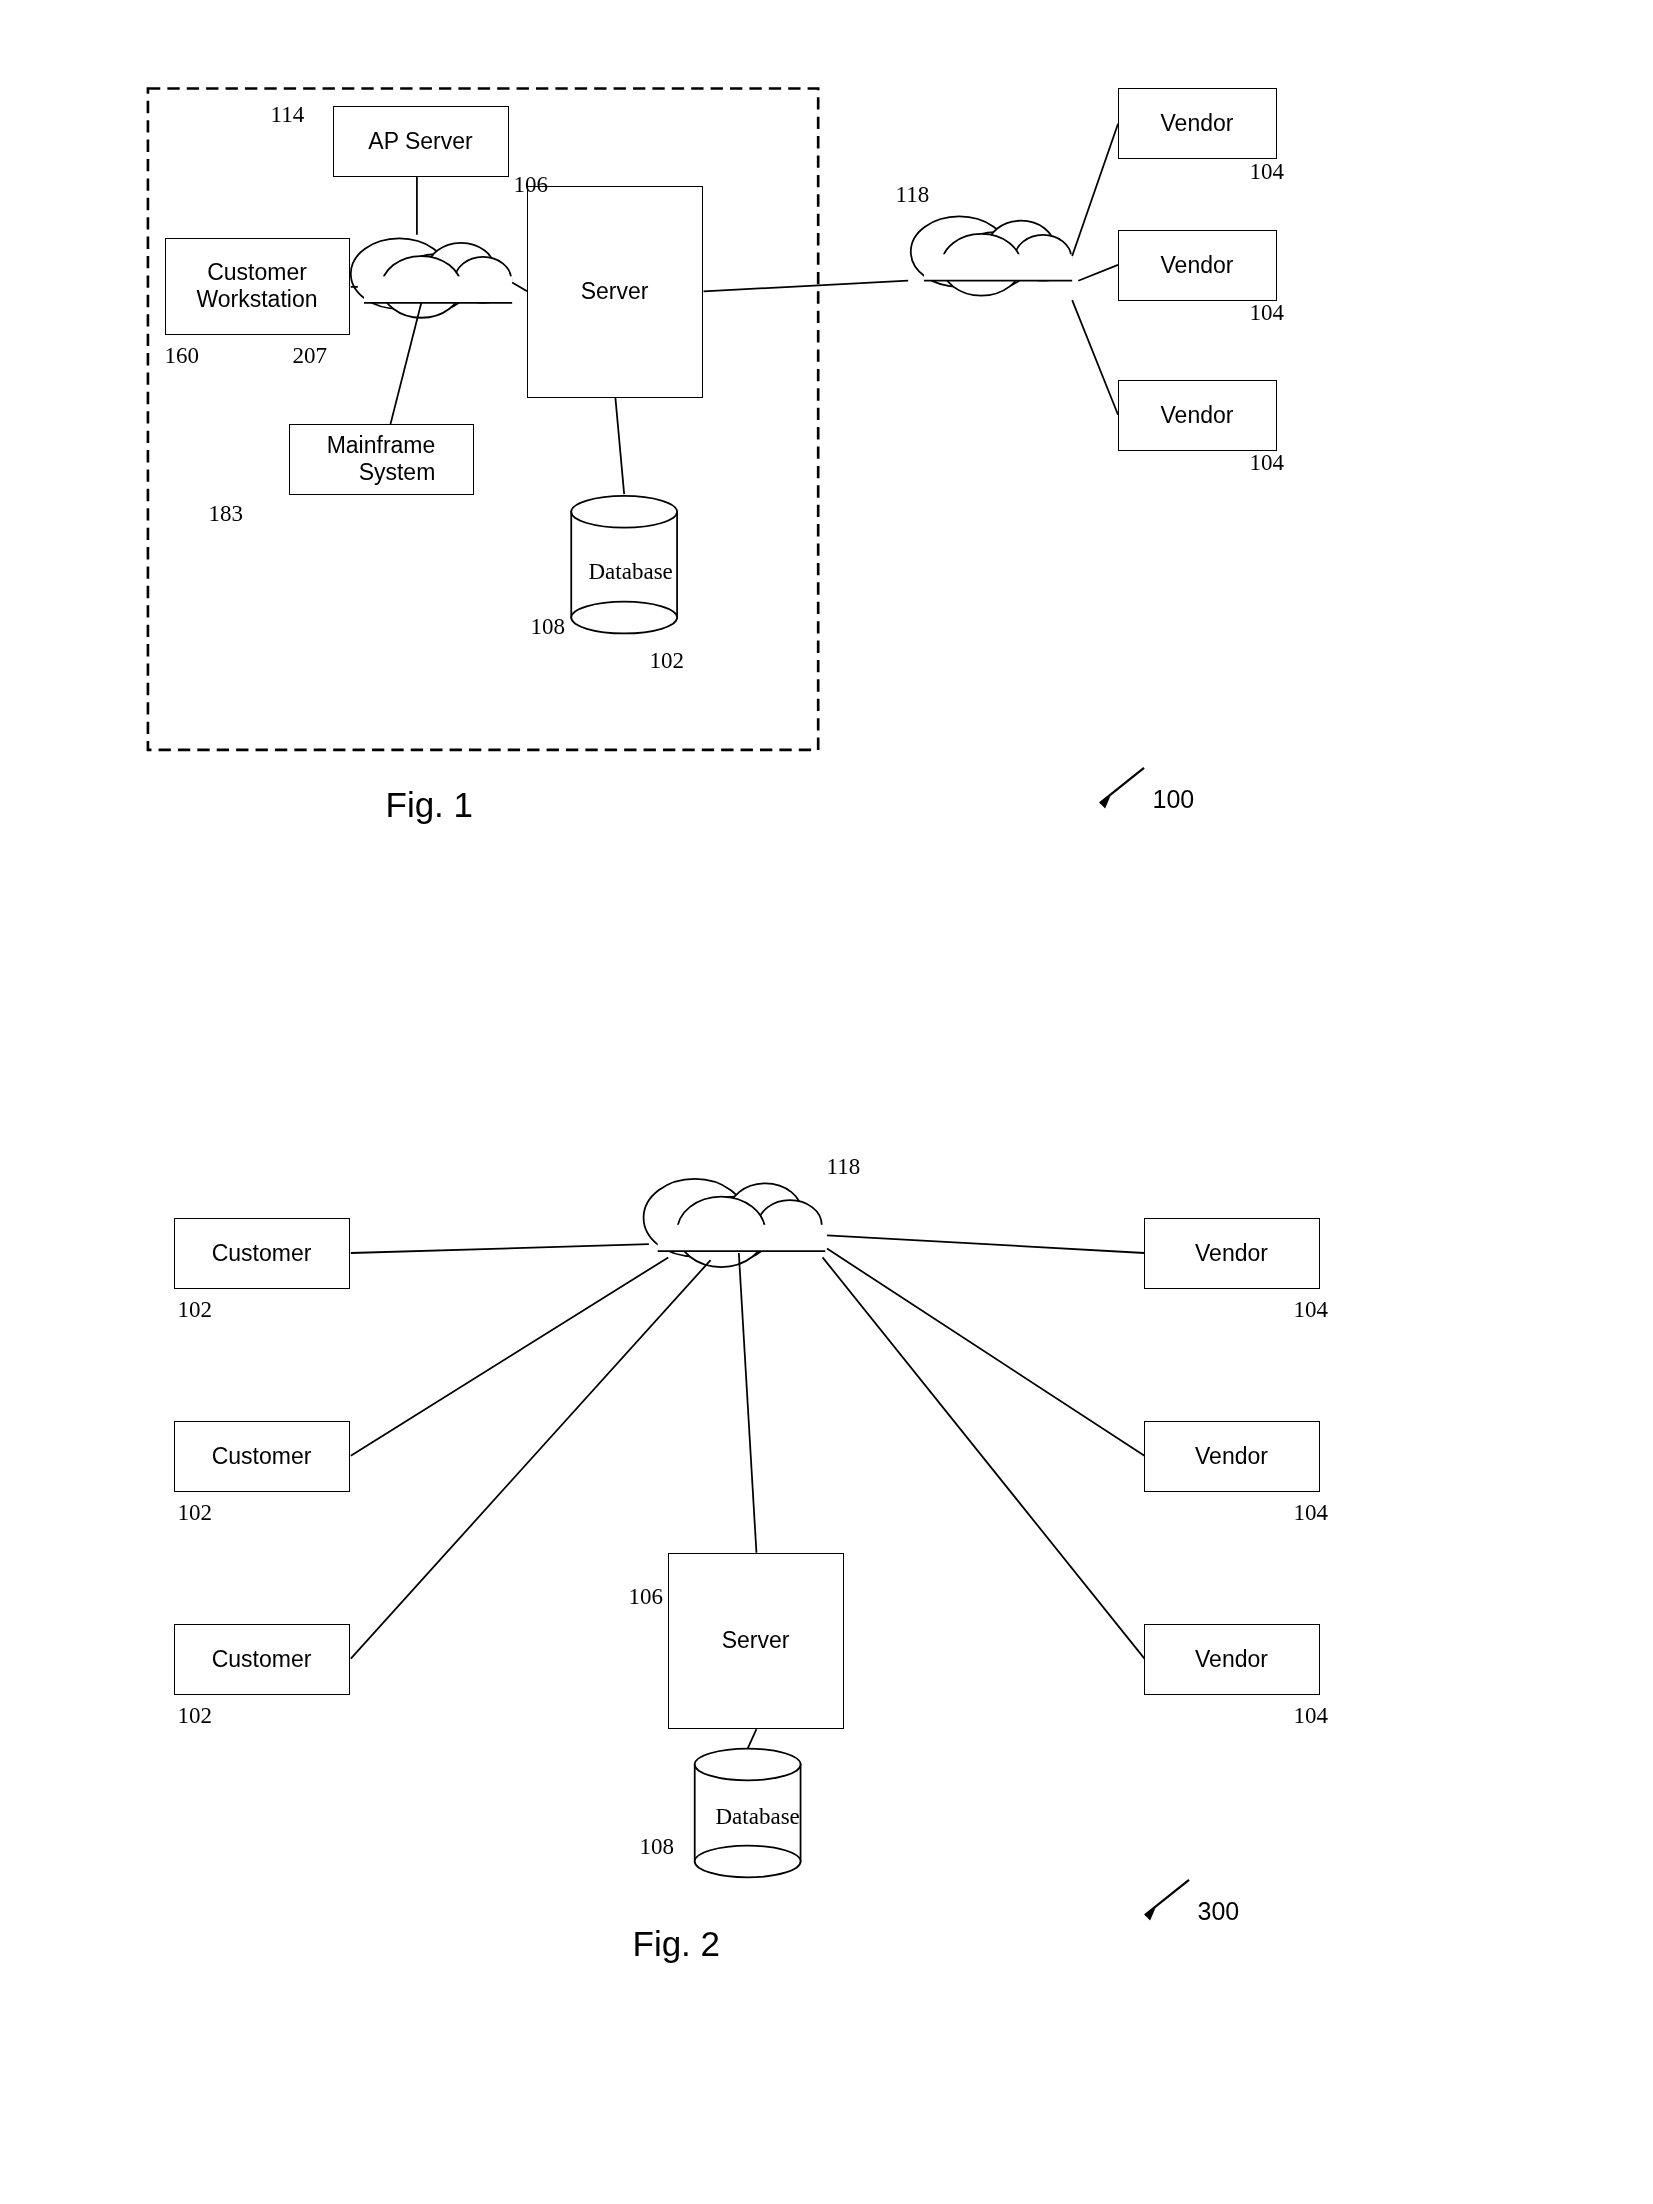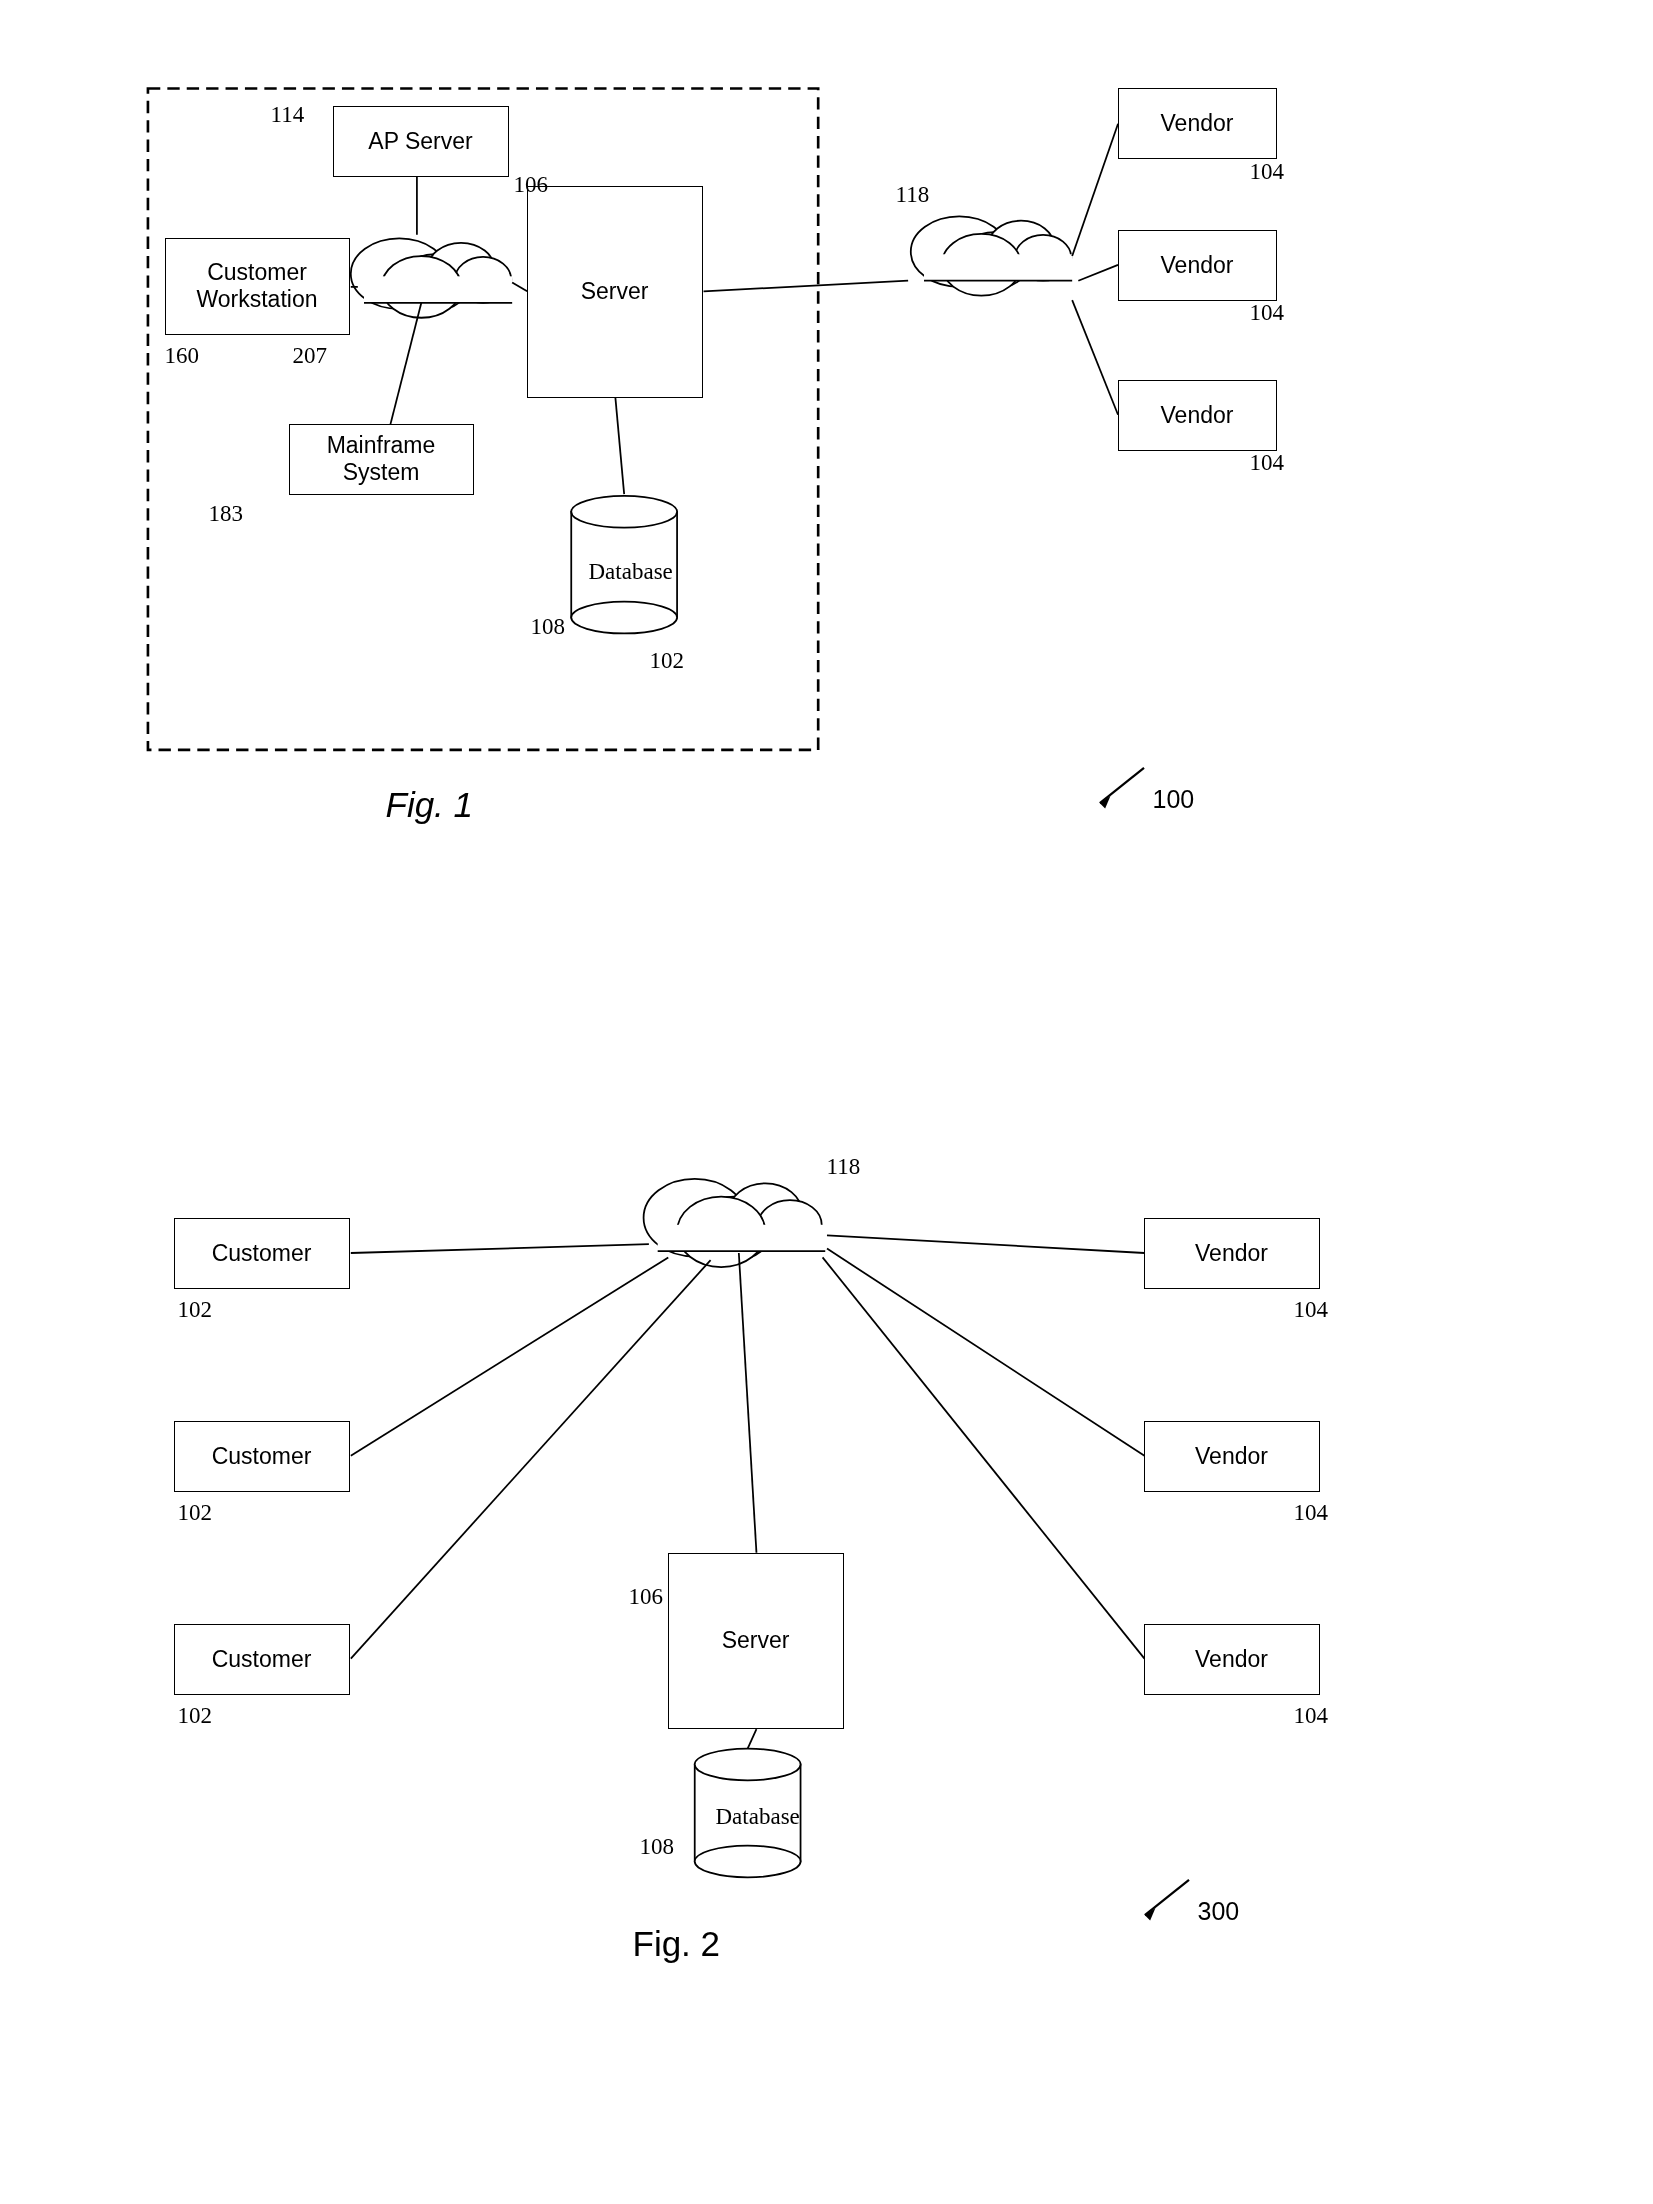--- a/index.html
+++ b/index.html
@@ -242,21 +242,21 @@
     </div>
 
     <div class="box server-fig1">
       <span>Server</span>
     </div>
     <div class="label" style="left:393px;top:110px;">
       <span>106</span>
     </div>
 
     <div class="box mainframe-system">
-      <span style="white-space:pre-line;text-align:center;">Mainframe
+      <span style="white-space:pre-line;text-align:right;">Mainframe
 System</span>
     </div>
     <div class="label" style="left:88px;top:439px;">
       <span>183</span>
     </div>
 
     <div class="label" style="left:468px;top:497px;">
       <span>Database</span>
     </div>
     <div class="label" style="left:410px;top:552px;">
@@ -284,21 +284,21 @@
       <span>104</span>
     </div>
 
     <div class="box vendor-fig1-3">
       <span>Vendor</span>
     </div>
     <div class="label" style="left:1129px;top:388px;">
       <span>104</span>
     </div>
 
-    <div style="position:absolute;left:265px;top:723px;font-size:35px;font-style:italic;">
+    <div style="position:absolute;left:265px;top:723px;font-size:35px;">
       <span>Fig. 1</span>
     </div>
 
     <div style="position:absolute;left:970px;top:697px;text-align:center;">
       
       <svg width="106" height="53" viewBox="0 0 120 60">
         <line x1="60" y1="10" x2="10" y2="50" stroke="#000" stroke-width="2.5"></line>
         <polygon points="10,50 22,42 16,56" fill="#000"></polygon>
       </svg>
       <span style="position:absolute;left:62px;top:26.5px;font-size:25px;">100</span>

